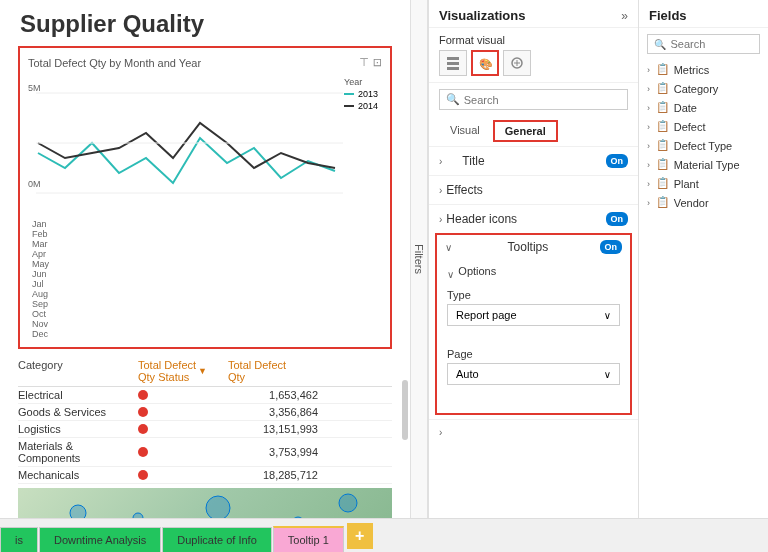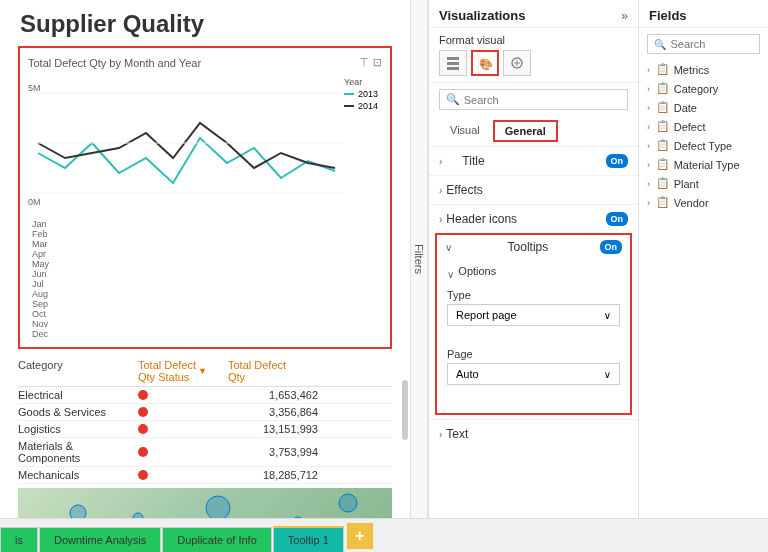--- a/index.html
+++ b/index.html
@@ -102,21 +102,21 @@
     .fields-search { margin: 6px 8px; display: flex; align-items: center; border: 1px solid #ccc; padding: 3px 6px; gap: 4px; }
     .fields-search input { border: none; outline: none; font-size: 11px; width: 100%; background: transparent; }
     .field-item { display: flex; align-items: center; gap: 4px; padding: 3px 8px; cursor: pointer; }
     .field-icon { font-size: 11px; color: #888; }
     .field-name { font-size: 11px; color: #333; }
     .field-expand { font-size: 9px; color: #666; margin-right: 2px; }
 
     
     .bottom-tabs { height: 34px; background: #f0f0f0; display: flex; align-items: flex-end; border-top: 1px solid #ddd; }
     .bottom-tab { padding: 6px 14px; font-size: 11px; color: #333; cursor: pointer; background: #22c55e; border: 1px solid #ccc; border-bottom: none; margin-right: 1px; white-space: nowrap; }
-    .bottom-tab.active { background: #14b8a6; border-top: 2px solid #f0c040; color: #333; }
+    .bottom-tab.active { background: #f9a8d4; border-top: 2px solid #f0c040; color: #333; }
     .add-tab { width: 26px; height: 26px; background: #f0c040; color: white; display: flex; align-items: center; justify-content: center; cursor: pointer; font-size: 16px; font-weight: bold; margin-left: 2px; align-self: center; }
 
     .map-preview { height: 50px; background: linear-gradient(135deg, #c8dfc0 0%, #a0c8a8 50%, #88b890 100%); margin: 4px 8px; position: relative; overflow: hidden; }
   </style>
 </head>
 <body>
 
 <div class="main-area">
 
   <div class="canvas-area">
@@ -125,21 +125,21 @@
     <div class="chart-container">
       <div class="chart-header">
         <div class="chart-title">Total Defect Qty by Month and Year</div>
         <div class="chart-icons">
           <span class="chart-icon">⊤</span>
           <span class="chart-icon">⊡</span>
         </div>
       </div>
       <div class="chart-svg-wrap" style="position:relative;">
         <span class="y-axis-label" style="top:10px;">5M</span>
-        <span class="y-axis-label" style="top:124px;">0M</span>
+        <span class="y-axis-label" style="top:106px;">0M</span>
         <div class="chart-legend">
           <div style="font-size:9px;color:#555;margin-bottom:2px;">Year</div>
           <div class="legend-item">
             <div class="legend-dot teal"></div>
             <span style="font-size:9px;">2013</span>
           </div>
           <div class="legend-item">
             <div class="legend-dot dark"></div>
             <span style="font-size:9px;">2014</span>
           </div>
@@ -318,21 +318,20 @@
         <div class="dropdown-select">
           <span>Auto</span>
           <span style="font-size:10px;">∨</span>
         </div>
       </div>
     </div>
 
     <div class="text-section">
       <div class="text-section-header">
         <span class="chevron">›</span>
-        <span class="viz-section-label" style="flex:1;margin-left:4px;">Text</span>
       </div>
     </div>
   </div>
 
   <div class="fields-panel">
     <div class="fields-header">Fields</div>
     <div class="fields-search">
       <span style="font-size:10px;color:#888;">🔍</span>
       <input type="text" placeholder="Search" style="">
     </div>

